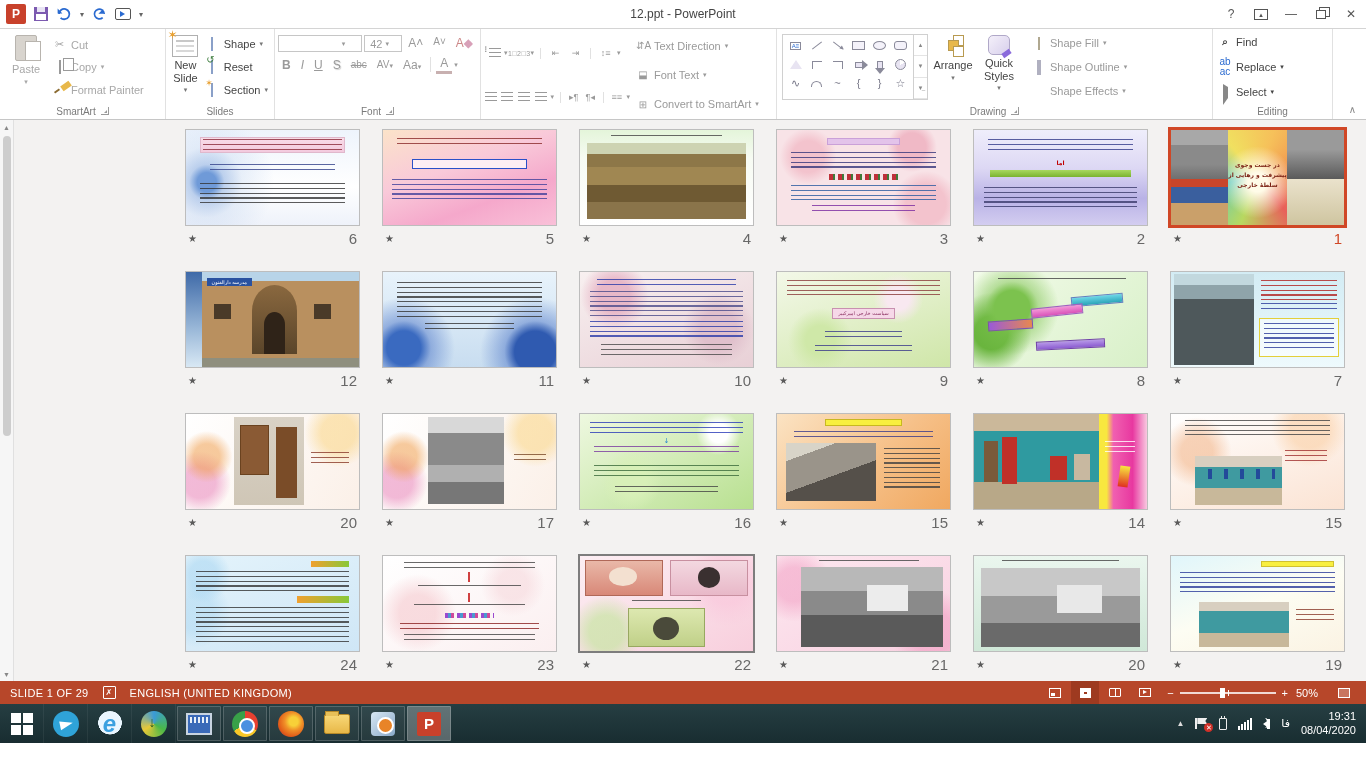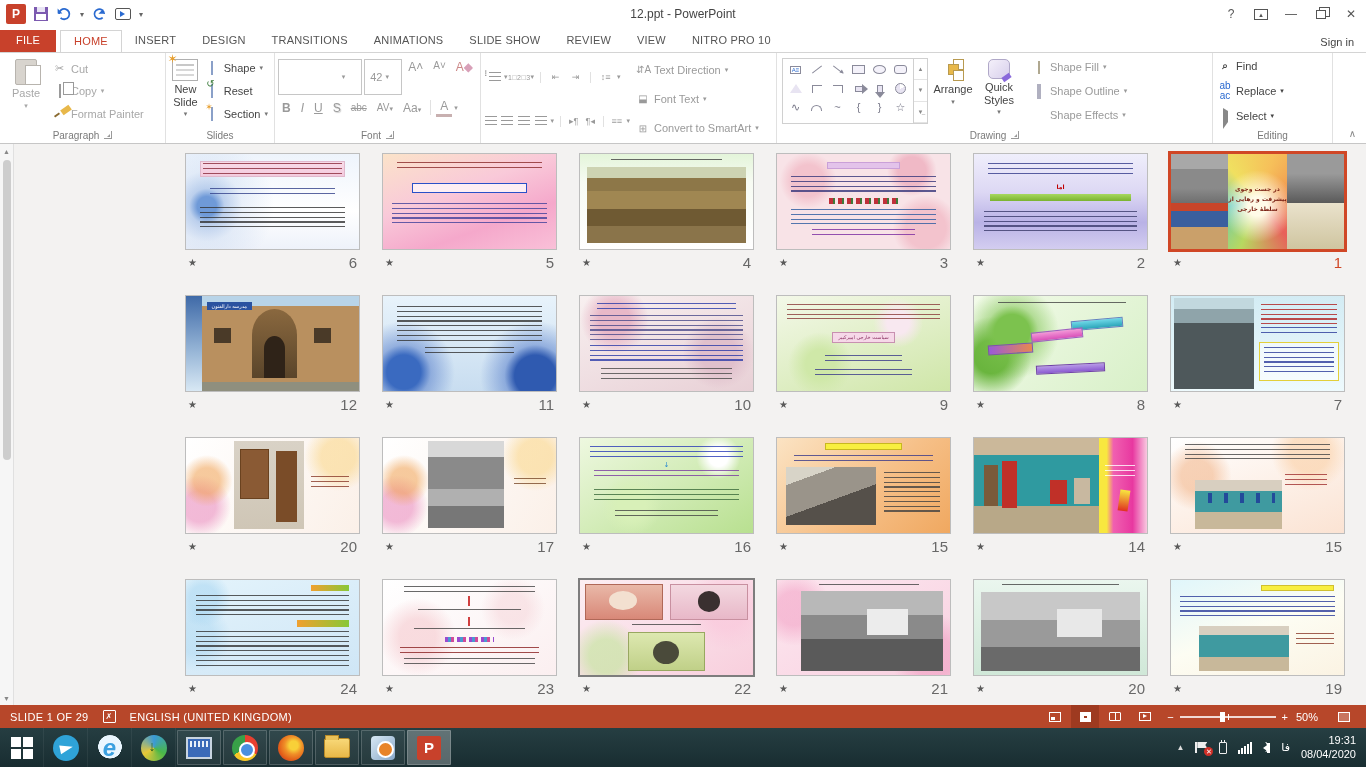--- a/index.html
+++ b/index.html
@@ -56,21 +56,21 @@
   .ic-brush:after { content:""; position:absolute; right:0; top:0; width:6px; height:2px; background:#8a6a30; transform:rotate(-35deg); }
   .ic-newslide { width:26px; height:22px; background:#fff; border:1px solid #b0b0b0; position:relative; }
   .ic-newslide:before { content:"✶"; position:absolute; left:-6px; top:-8px; color:#e8a030; font-size:12px; }
   .ic-newslide:after { content:""; position:absolute; left:3px; top:4px; width:18px; height:2px; background:#c8c8c8; box-shadow:0 5px 0 #d8d8d8, 0 10px 0 #d8d8d8; }
   .ic-layout { width:14px; height:11px; border:1px solid #8aa0c8; background:linear-gradient(90deg,#c8d4ec 4px,#fff 4px); }
   .ic-reset { width:13px; height:11px; border:1px solid #8aa0c8; background:#e8eef8; position:relative; }
   .ic-reset:before { content:"↺"; position:absolute; left:-6px; top:-7px; color:#3a7a3a; font-size:10px; }
   .ic-section { width:13px; height:11px; border:1px solid #8aa0c8; background:repeating-linear-gradient(#fff 0 2px, #c8d4ec 2px 4px); position:relative; }
   .ic-section:before { content:"✶"; position:absolute; left:-7px; top:-6px; color:#e8a030; font-size:9px; }
 
-  .combo { display:inline-flex; align-items:center; border:1px solid #c6c6c6; background:#fff; height:36px; padding:0 16px 0 5px; color:#9a9a9a; }
+  .combo { display:inline-flex; align-items:center; border:1px solid #c6c6c6; background:#fff; height:17px; padding:0 16px 0 5px; color:#9a9a9a; }
   .combo .cval { flex:1; font-size:11px; }
   .combo .dd { font-size:7px; color:#9a9a9a; padding-left:3px; }
   .fontrow { display:flex; align-items:center; gap:2px; margin-top:3px; }
   .fbtn { padding:1px 4px; color:#9a9a9a; font-size:12px; white-space:nowrap; }
   .fbtn.b { font-weight:bold; } .fbtn.i { font-style:italic; } .fbtn.u { text-decoration:underline; }
   .fbtn.s { text-shadow:1px 1px 1px #ccc; } .fbtn.st { text-decoration:line-through; font-size:10px; }
   .fbtn .dd { font-size:7px; }
   .vsep { width:1px; background:#e1e1e1; align-self:stretch; margin:2px 3px; }
 
   .pgrid { display:flex; flex-direction:column; justify-content:space-around; }
@@ -228,35 +228,20 @@
           <span class="ic-ribopt">▴</span>
         </span>
       <span class="winbtn">—</span>
       <span class="winbtn">
           <span class="ic-restore"></span>
         </span>
       <span class="winbtn">✕</span>
     </div>
   </div>
 
-  <div class="tabrow">
-    <div style="display:flex" id="tabs">
-        <div class="tab file">FILE</div>
-        <div class="tab active">HOME</div>
-        <div class="tab">INSERT</div>
-        <div class="tab">DESIGN</div>
-        <div class="tab">TRANSITIONS</div>
-        <div class="tab">ANIMATIONS</div>
-        <div class="tab">SLIDE SHOW</div>
-        <div class="tab">REVIEW</div>
-        <div class="tab">VIEW</div>
-        <div class="tab">NITRO PRO 10</div>
-      </div>
-    <div class="signin">Sign in</div>
-  </div>
 
   <div class="ribbon">
 
     <div class="group" style="width:166px">
       <div class="gbody">
         <div class="bigbtn disabled">
           <span class="ic-clipboard"></span>
           <span class="blabel">Paste</span>
           <span class="dd">▾</span>
         </div>
@@ -270,21 +255,21 @@
               <span>Copy</span>
               <span class="dd">▾</span>
             </div>
           <div class="sbtn">
               <span class="ic"><span class="ic-brush"></span></span>
               <span style="color:#a8a8a8">Format Painter</span>
             </div>
         </div>
       </div>
       <div class="glabel">
-          <span>Paragraph</span>
+          <span>SmartArt</span>
           <span class="launcher"></span>
         </div>
     </div>
 
     <div class="group" style="width:109px">
       <div class="gbody">
         <div class="bigbtn">
           <span class="ic-newslide"></span>
           <span class="blabel">New Slide</span>
           <span class="dd">▾</span>

